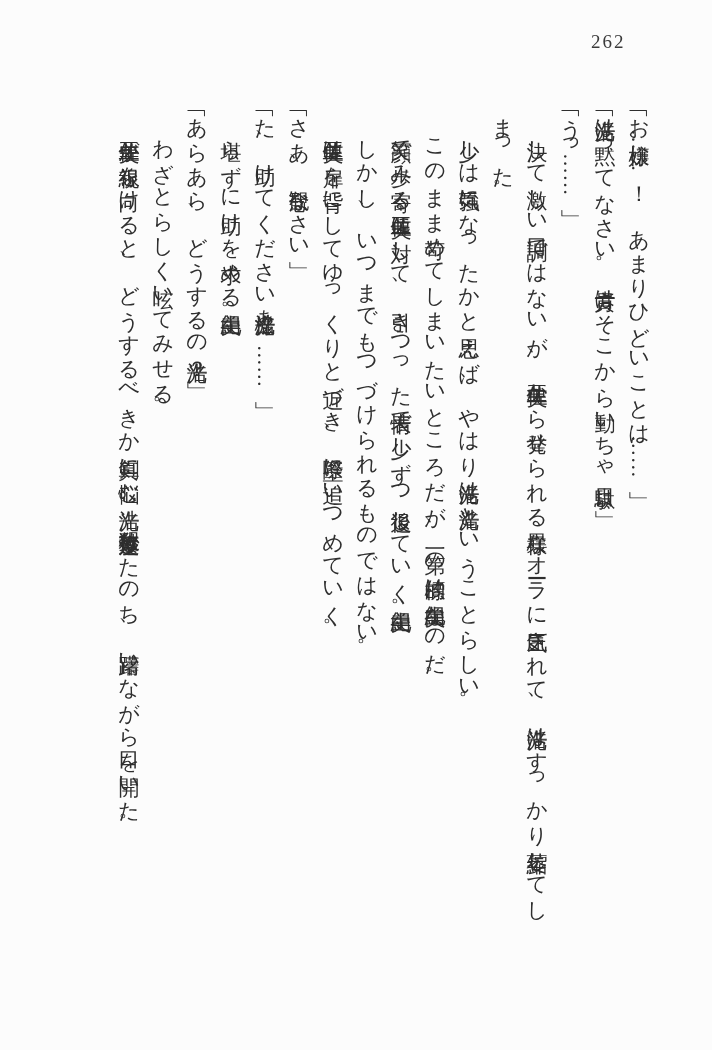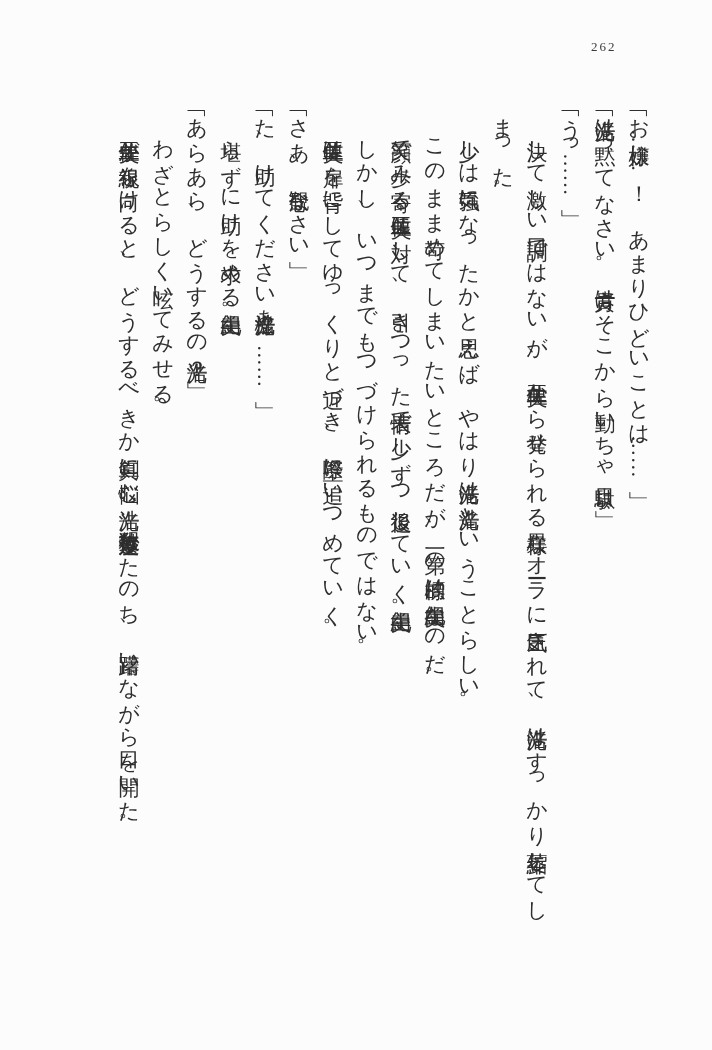--- a/index.html
+++ b/index.html
@@ -17,23 +17,23 @@
     overflow:hidden;
     font-family:"Liberation Serif","DejaVu Serif",serif;
   }
   .book-page{
     position:absolute;
     inset:0;
     background:var(--bg);
   }
   .page-number{
     position:absolute;
-    top:39px;
+    top:31px;
     left:591px;
-    font-size:13px;
+    font-size:19px;
     letter-spacing:2px;
     color:var(--pagenum);
   }
   .text-block{
     position:absolute;
     top:103px;
     right:56px;
     height:820px;
     writing-mode:vertical-rl;
     text-orientation:mixed;

